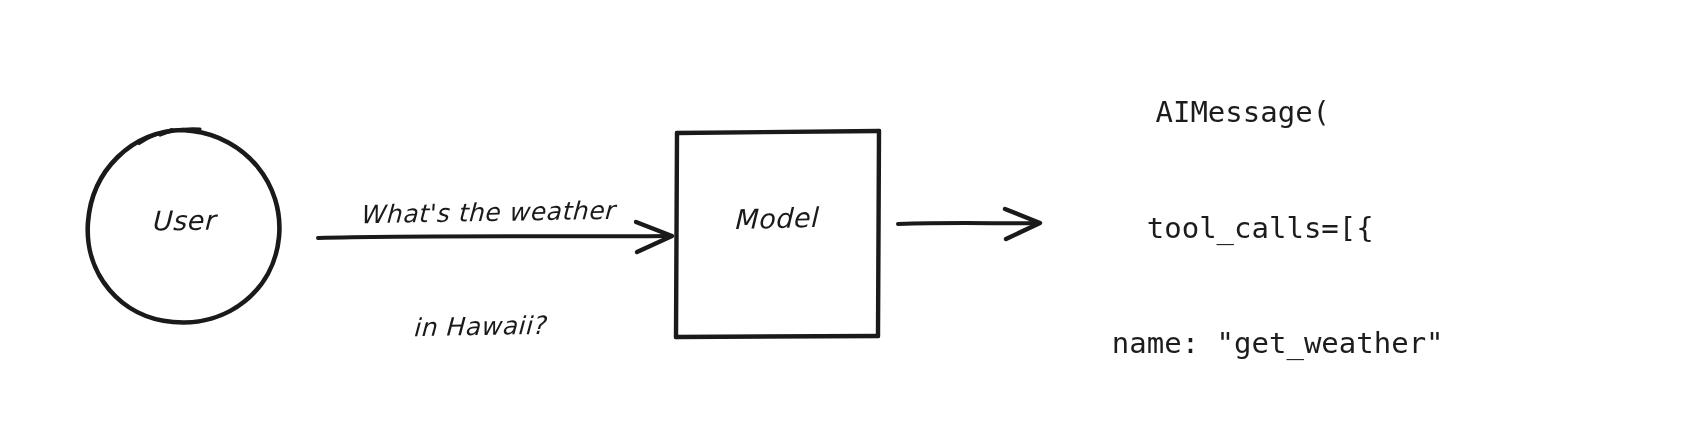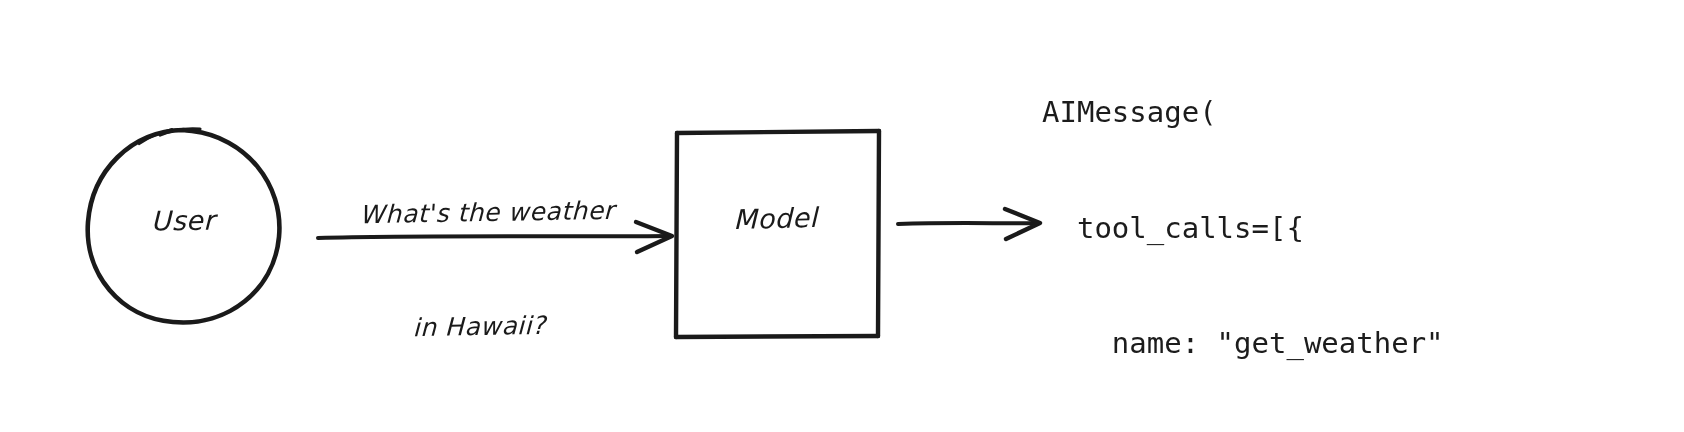--- a/index.html
+++ b/index.html
@@ -75,20 +75,21 @@
     font-family: "DejaVu Sans Mono", monospace;
     font-size: 29px;
     line-height: 38.5px;
     color: #1c1c1c;
     white-space: pre;
     letter-spacing: 0px;
   }
   #code-block .code-line {
     display: block;
     white-space: pre;
+    text-align: center;
   }
 </style>
 </head>
 <body>
 
 <div id="canvas">
 
   <svg id="sketch" viewBox="0 0 1684 432">
 
     <g>

